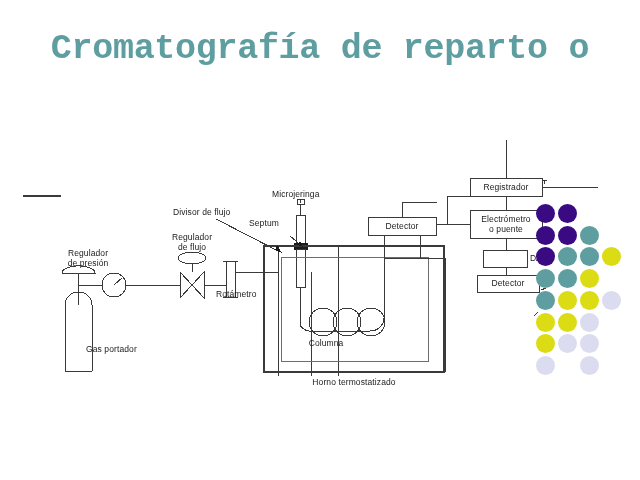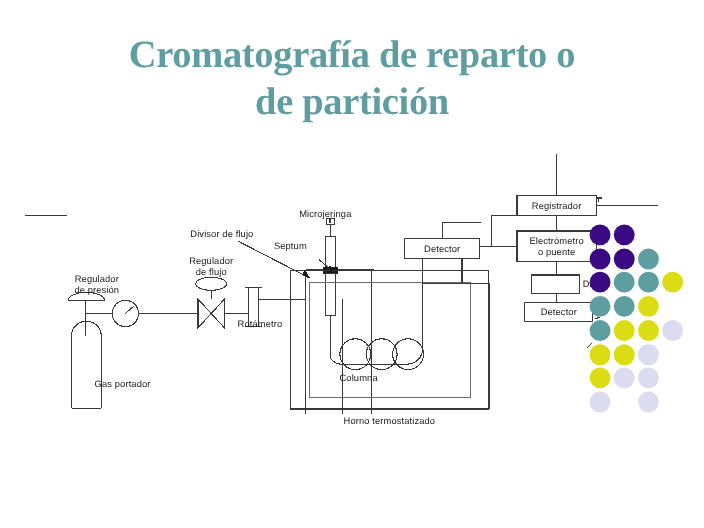--- a/index.html
+++ b/index.html
@@ -24,21 +24,21 @@
     background: #ffffff;
   }
 
   
   #title {
     position: absolute;
     left: 40px;
     top: 28px;
     width: 560px;
     text-align: center;
-    font-family: Liberation Serif, serif;
+    font-family: Liberation Mono, monospace;
     font-weight: bold;
     font-size: 35px;
     line-height: 43px;
     color: #5f9ea0;
     letter-spacing: -0.3px;
   }
   #title .l2 { display:block; }
 
   
   #diagram {
@@ -89,21 +89,20 @@
     border-radius: 50%;
   }
 </style>
 </head>
 <body>
 
 <div id="slide" style="background: rgb(255, 255, 255);">
 
   <div id="title" style="color: rgb(95, 158, 160);">
     <span>Cromatografía de reparto o</span>
-    <span class="l2">de  partición</span>
   </div>
 
   <svg id="diagram" viewBox="0 0 640 480">
     <g stroke="#3a3a3a" fill="none" stroke-width="1" shape-rendering="crispEdges">
 
       <line x1="23" y1="196" x2="61" y2="196" stroke-width="1.6"></line>
 
       <path d="M65,305 L65,371 M92,305 L92,371 M65,371 L92,371"></path>
       <path d="M65,305 A13.5,13 0 0 1 92,305"></path>
 

